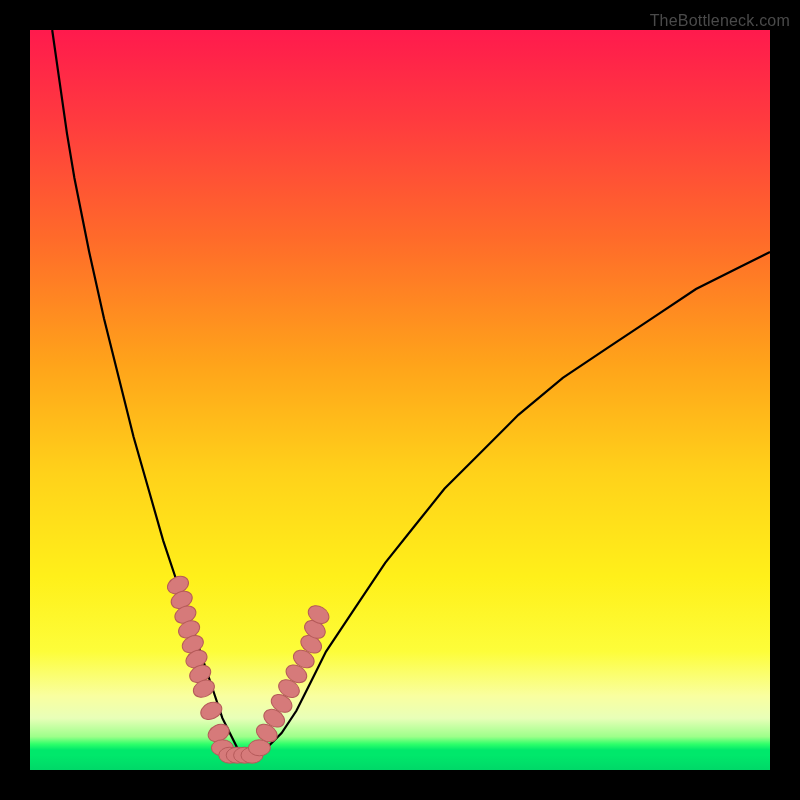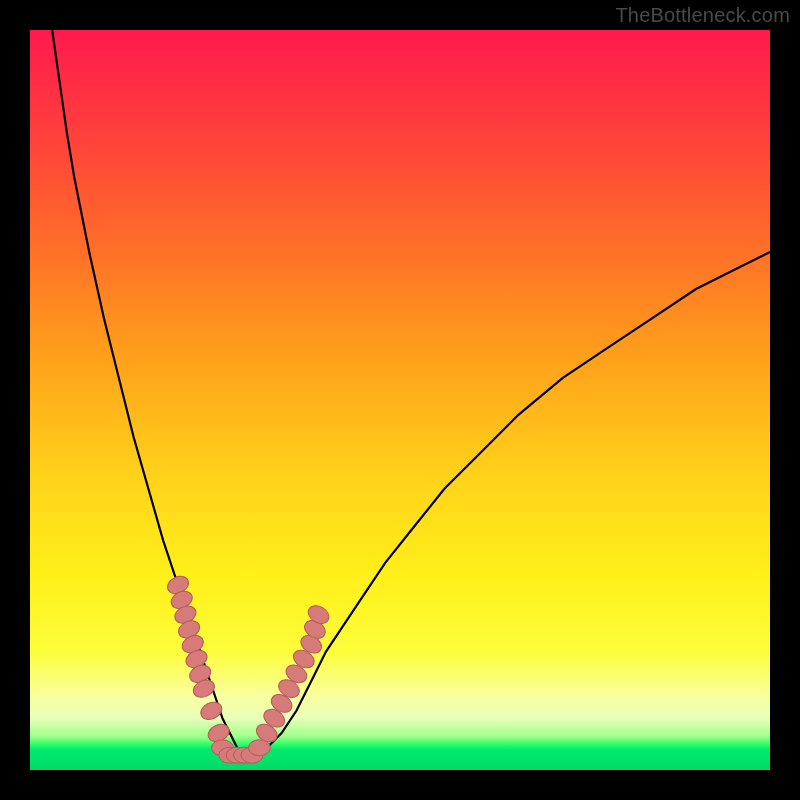--- a/index.html
+++ b/index.html
@@ -37,24 +37,24 @@
       #e8ffb8 93%,
       #9dff8a 95.5%,
       #2fff6a 96.5%,
       #00e86b 97.3%,
       #00e86b 98%,
       #00d868 100%
     );
   }
   .watermark {
     position: absolute;
-    top: 4px;
+    top: 12px;
     right: 10px;
     color: #4a4a4a;
-    font-size: 20px;
+    font-size: 16px;
     font-weight: 500;
     letter-spacing: 0.2px;
     user-select: none;
   }
   svg.curve {
     position: absolute;
     left: 0; top: 0;
     width: 740px;
     height: 740px;
     overflow: visible;

